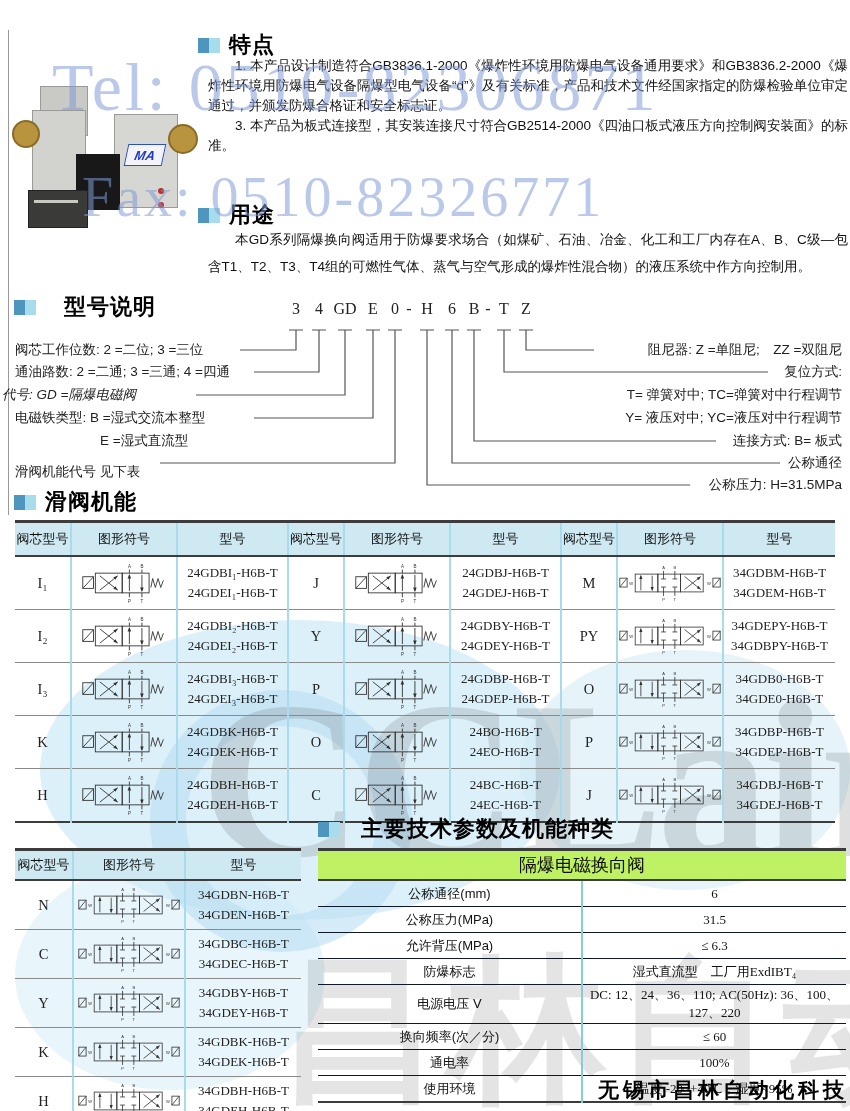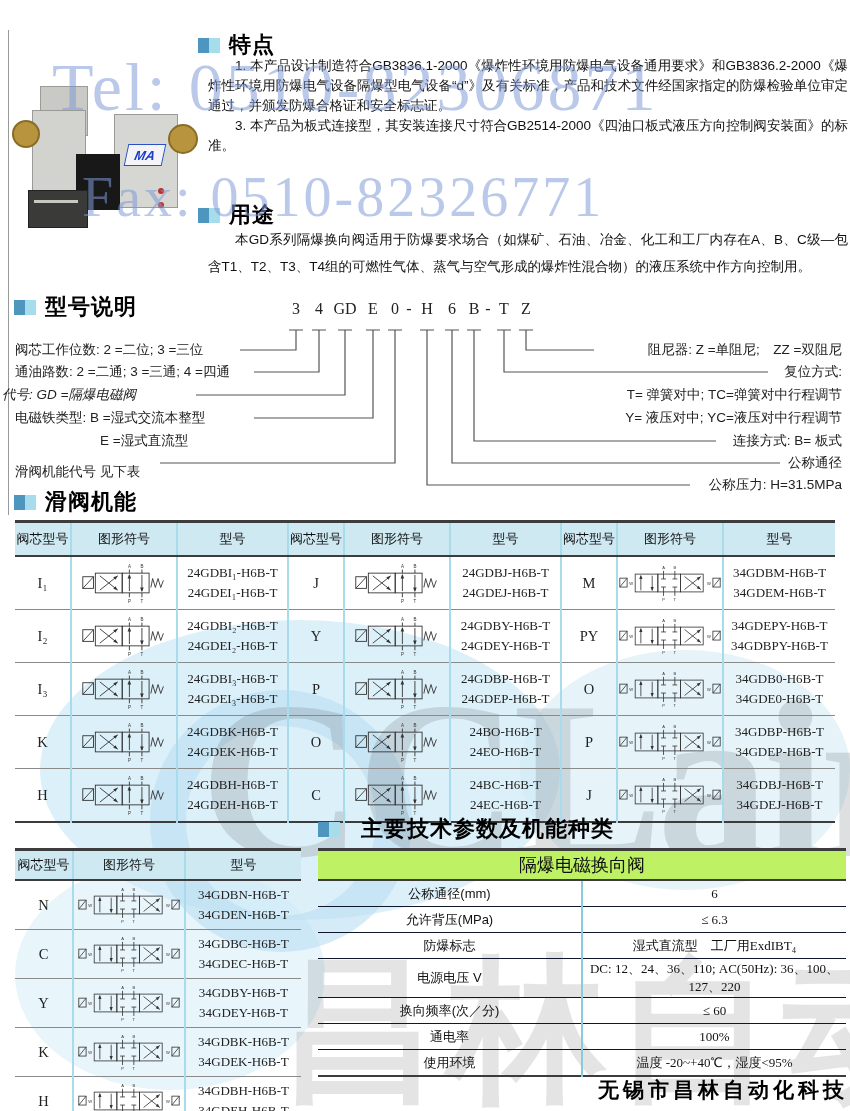--- a/index.html
+++ b/index.html
@@ -24,21 +24,21 @@
   .footer-brand{position:absolute;right:2px;top:1076px;font-size:21px;font-weight:bold;
         letter-spacing:4px;color:#000;z-index:5;}
   .left-rule{position:absolute;left:8px;top:30px;width:1px;height:485px;background:#999;z-index:1;}
   
   .sec{position:absolute;display:flex;align-items:center;z-index:1;}
   .sec-sq{width:22px;height:15px;margin-right:9px;
           background:linear-gradient(90deg,#4e96be 0 50%,#a6dcec 50% 100%);}
   .sec-txt{font-size:22px;font-weight:700;color:#000;letter-spacing:1px;}
   #sec-features{left:198px;top:30px;}
   #sec-usage{left:198px;top:200px;}
-  #sec-model{left:14px;top:292px;}
+  #sec-model{left:14px;top:292px;gap:19px;}
   #sec-spool{left:14px;top:487px;}
   #sec-params{left:318px;top:814px;gap:12px;}
   
   #features-text{position:absolute;left:208px;top:56px;width:640px;font-size:13.5px;
       line-height:20px;text-align:justify;z-index:1;}
   #features-text p{margin:0;text-indent:2em;}
   #usage-text{position:absolute;left:208px;top:226px;width:640px;font-size:13.5px;
       line-height:27px;text-align:justify;text-indent:2em;z-index:1;}
   
   .photo{position:absolute;left:10px;top:72px;width:182px;height:165px;z-index:1;}
@@ -1056,20 +1056,24 @@
 <table id="params-table">
   <tbody id="params-tbody">
     <tr class="band">
       <td colspan="2">隔爆电磁换向阀</td>
     </tr>
   <tr>
         <td class="plabel">公称通径(mm)</td>
         <td class="pvalue">6</td>
       </tr>
       <tr>
+        <td class="plabel">公称压力(MPa)</td>
+        <td class="pvalue">31.5</td>
+      </tr>
+      <tr>
         <td class="plabel">允许背压(MPa)</td>
         <td class="pvalue">≤ 6.3</td>
       </tr>
       <tr>
         <td class="plabel">防爆标志</td>
         <td class="pvalue">湿式直流型　工厂用ExdIBT₄</td>
       </tr>
       <tr>
         <td class="plabel">电源电压 V</td>
         <td class="pvalue">DC: 12、24、36、110;  AC(50Hz): 36、100、127、220</td>

